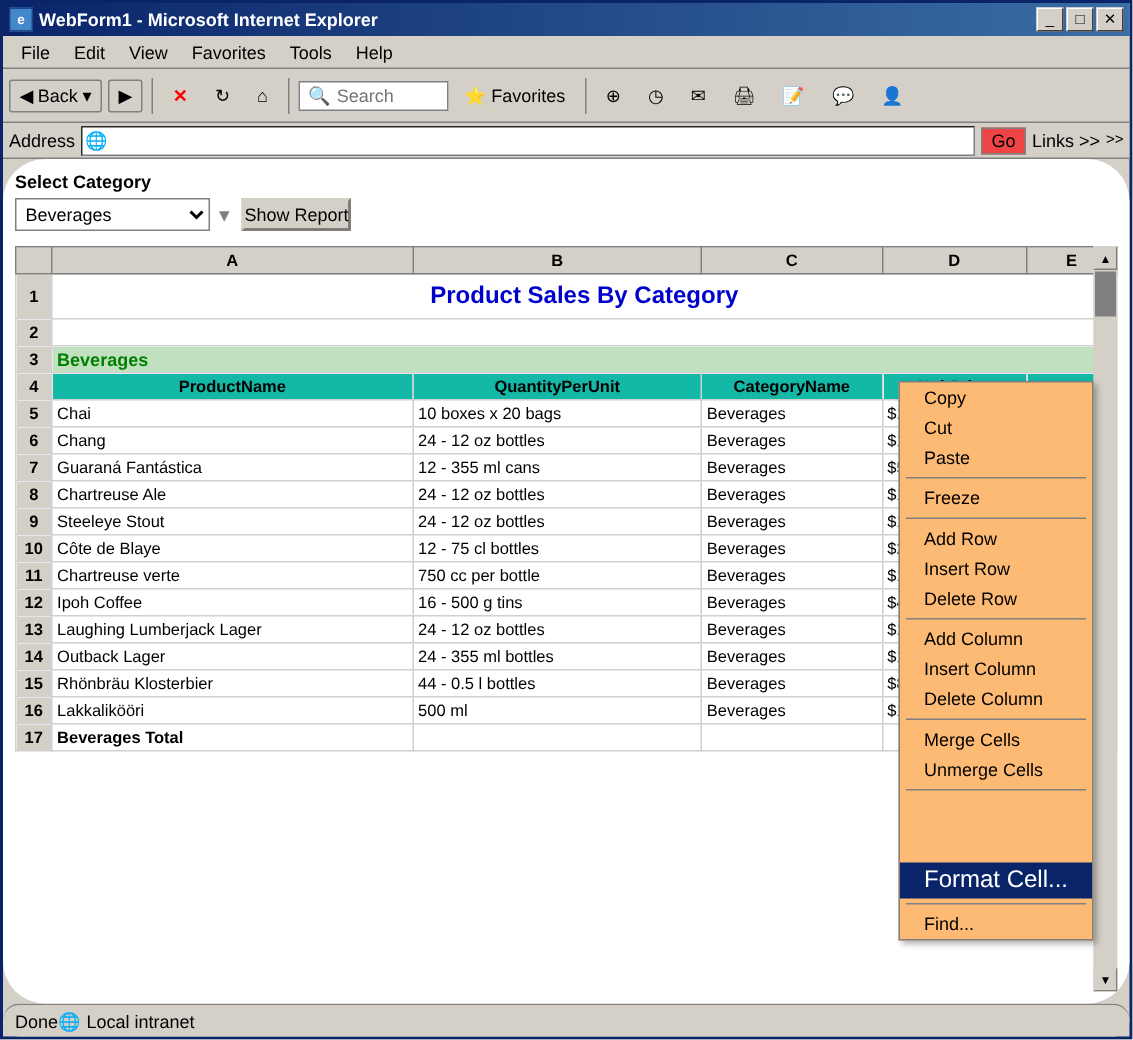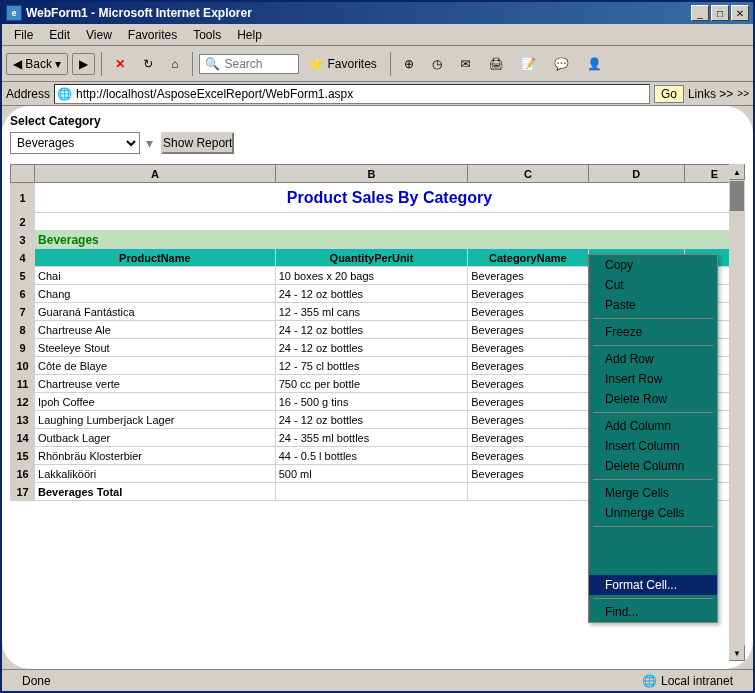--- a/index.html
+++ b/index.html
@@ -92,21 +92,21 @@
     .address-label { font-size: 12px; }
     .address-input {
       flex: 1;
       height: 18px;
       border: 1px solid #808080;
       background: white;
       padding: 0 4px;
       font-size: 12px;
     }
     .go-btn {
-      background: #fef9c3;
+      background: #ef4444;
       border: 1px solid #808080;
       padding: 1px 6px;
       font-size: 12px;
       cursor: pointer;
     }
     .links-btn { font-size: 12px; }
 
     
     .page-content {
       flex: 1;
@@ -209,53 +209,54 @@
       border: 1px outset #d4d0c8;
       display: flex; align-items: center; justify-content: center;
       font-size: 8px; cursor: pointer;
     }
     .scroll-track { flex: 1; background: #d4d0c8; position: relative; }
     .scroll-thumb { width: 14px; height: 30px; background: #808080; margin: 1px auto; }
 
     
     .context-menu {
       position: absolute;
-      right: 27px;
+      right: 16px;
       top: 90px;
       width: 130px;
-      background: #0f766e;
+      background: #fdba74;
       border: 1px solid #808080;
       box-shadow: 2px 2px 4px rgba(0,0,0,0.3);
       z-index: 10;
     }
     .ctx-item {
       padding: 3px 16px;
       font-size: 12px;
       cursor: pointer;
     }
     .ctx-separator { height: 1px; background: #808080; margin: 3px 4px; }
     .ctx-highlighted {
       background: #0a246a;
       color: white;
       padding: 3px 16px;
-      font-size: 12px;
+      font-size: 16px;
       cursor: pointer;
       margin-top: 48px;
     }
 
     
     .status-bar {
       background: #d4d0c8;
       height: 22px;
       display: flex;
       align-items: center;
-      justify-content: space-between;
-      padding: 0 20px;
+      justify-content: flex-start;
+      padding: 0 8px;
       border-top: 1px solid #808080;
       flex-shrink: 0;
+      border-radius: 11px;
     }
     .status-left { font-size: 12px; }
     .status-right { display: flex; align-items: center; gap: 4px; font-size: 12px; }
   </style>
 </head>
 <body>
 
 <div class="window">
 
   <div class="title-bar">
@@ -328,21 +329,20 @@
     </button>
     <button class="toolbar-btn">
       <span>👤</span>
     </button>
   </div>
 
   <div class="address-bar">
     <span class="address-label">Address</span>
     <div style="display:flex;align-items:center;background:white;border:1px inset #808080;flex:1;height:20px;padding:0 2px;">
       <span style="font-size:12px;">🌐</span>
-      <input class="address-input" style="border: none; outline: none; flex: 1 1 0%; font-size: 12px;" type="text" value="http://localhost/AsposeExcelReport/WebForm1.aspx">
     </div>
     <button class="go-btn">Go</button>
     <span class="links-btn">Links &gt;&gt;</span>
     <span style="font-size:10px;">&gt;&gt;</span>
   </div>
 
   <div class="page-content">
     <div class="select-label">Select Category</div>
     <div class="controls-row">
       <select class="category-select">

